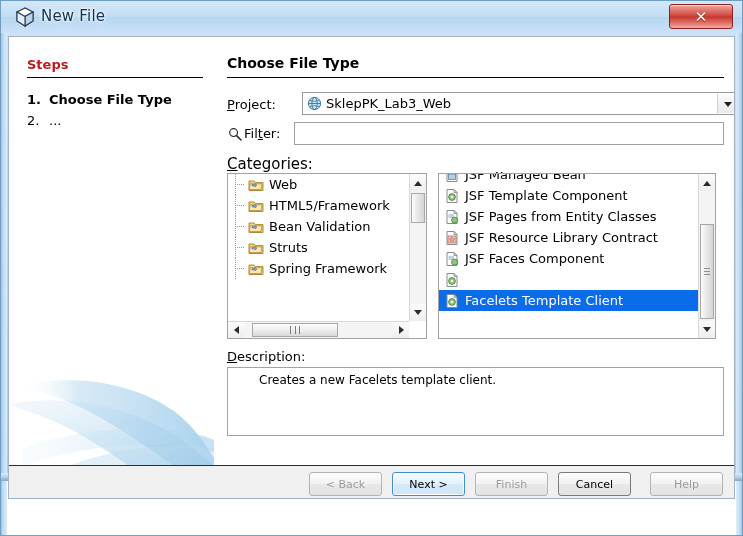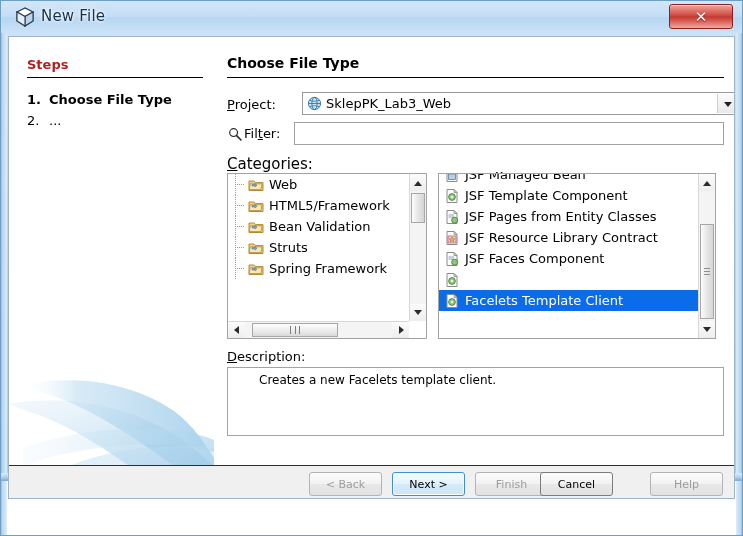--- a/index.html
+++ b/index.html
@@ -434,21 +434,21 @@
   .dlg-button.focused {
     color: #000000;
     border: 1px solid #3f8fd0;
     background: linear-gradient(to bottom, #f4fbff 0%, #e4f2fc 48%, #d5eaf9 52%, #cfe6f8 100%);
     box-shadow: inset 0 0 0 1px #ffffff;
     cursor: pointer;
   }
   #btn-back   { left: 300px; width: 73px; }
   #btn-next   { left: 383px; width: 73px; }
   #btn-finish { left: 466px; width: 73px; }
-  #btn-cancel { left: 531px; width: 73px; }
+  #btn-cancel { left: 549px; width: 73px; }
   #btn-help   { left: 641px; width: 73px; }
 </style>
 </head>
 <body>
 
 <div id="window">
 
   <div class="frame-edge-left"></div>
   <div class="frame-edge-right"></div>
   <div class="frame-edge-bottom"></div>

